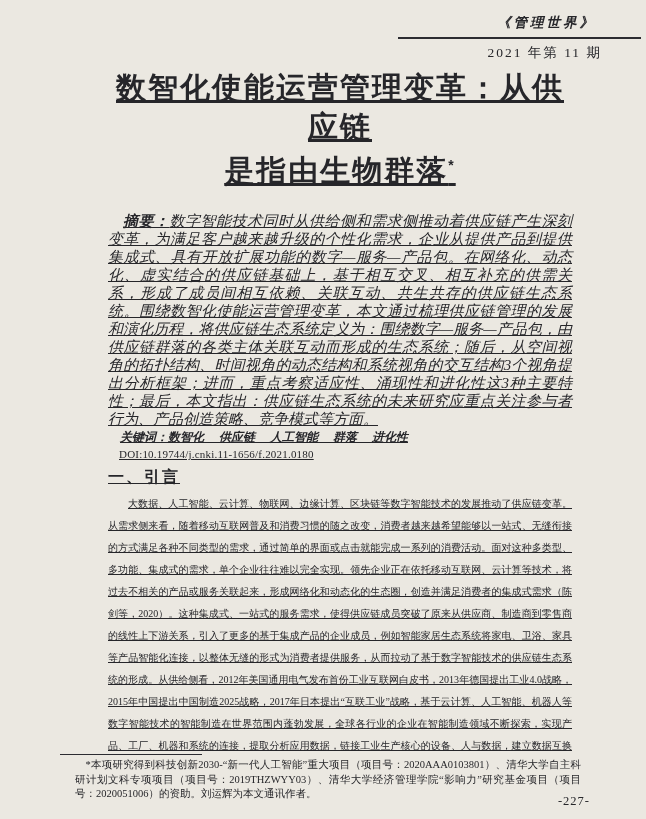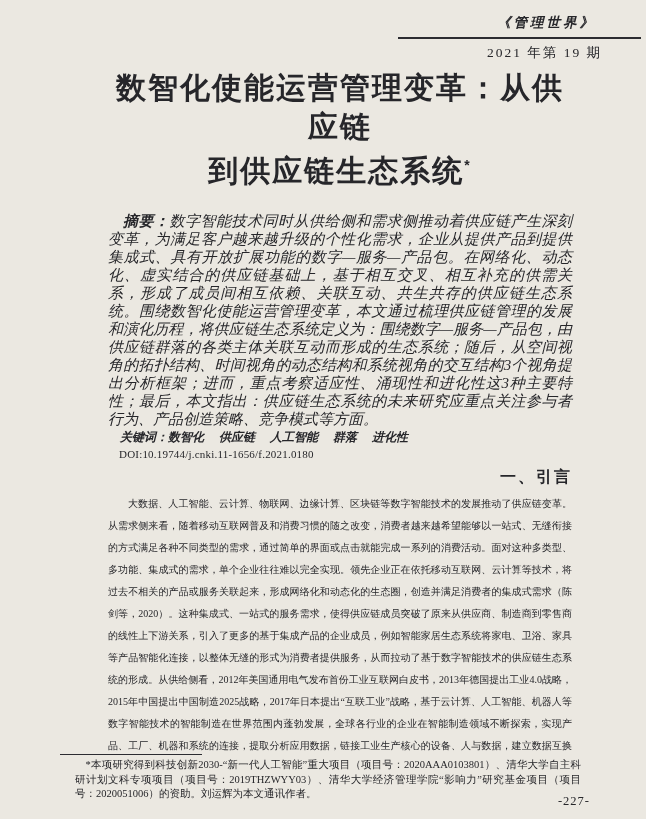--- a/index.html
+++ b/index.html
@@ -9,20 +9,21 @@
   }
   html,body{margin:0;padding:0;background:var(--paper);}
   .page{
     position:relative;
     width:646px;height:819px;
     background:var(--paper);
     color:var(--ink);
     font-family:"Liberation Serif",serif;
     overflow:hidden;
     box-sizing:border-box;
+    text-decoration:underline;
   }
   .content{padding:0 74px 0 60px;margin-left:48px;}
 
   
   .journal-name{
     position:absolute;top:14px;right:50px;
     font-size:13.5px;letter-spacing:3px;font-style:italic;font-weight:600;
   }
   .header-rule{
     position:absolute;top:37px;left:398px;right:5px;height:2px;
@@ -57,21 +58,21 @@
   .keywords{
     margin:0;font-size:12px;line-height:18px;
     font-style:italic;font-weight:700;text-indent:1em;
   }
   .doi{
     font-size:11px;line-height:16px;text-indent:1em;letter-spacing:.2px;
   }
 
   
   .section-heading{
-    margin:5px 0 5px;text-align:right;
+    margin:5px 0 5px;text-align:left;
     font-family:"Liberation Sans",sans-serif;
     font-size:16px;font-weight:700;letter-spacing:2px;
   }
   .body-para{
     margin:0;font-size:10px;line-height:22px;
     text-align:justify;text-indent:2em;
   }
 
   
   .footnote-block{
@@ -89,25 +90,25 @@
     font-size:12.5px;letter-spacing:1px;
   }
 </style>
 </head>
 <body>
 
 <div class="page">
 
   <div class="journal-name">《管理世界》</div>
   <div class="header-rule"></div>
-  <div class="journal-issue">2021 年第 19 期</div>
+  <div class="journal-issue">2021 年第 11 期</div>
 
   <div class="content">
 
-    <h1 class="title"><span>数智化使能运营管理变革：从供应链</span><br><span>到供应链生态系统</span><sup>*</sup></h1>
+    <h1 class="title"><span>数智化使能运营管理变革：从供应链</span><br><span>是指由生物群落</span><sup>*</sup></h1>
 
 
     <p class="abstract"><b class="label">摘要：</b><span>数字智能技术同时从供给侧和需求侧推动着供应链产生深刻变革，为满足客户越来越升级的个性化需求，企业从提供产品到提供集成式、具有开放扩展功能的数字—服务—产品包。在网络化、动态化、虚实结合的供应链基础上，基于相互交叉、相互补充的供需关系，形成了成员间相互依赖、关联互动、共生共存的供应链生态系统。围绕数智化使能运营管理变革，本文通过梳理供应链管理的发展和演化历程，将供应链生态系统定义为：围绕数字—服务—产品包，由供应链群落的各类主体关联互动而形成的生态系统；随后，从空间视角的拓扑结构、时间视角的动态结构和系统视角的交互结构3个视角提出分析框架；进而，重点考察适应性、涌现性和进化性这3种主要特性；最后，本文指出：供应链生态系统的未来研究应重点关注参与者行为、产品创造策略、竞争模式等方面。</span></p>
 
     <p class="keywords"><b class="label">关键词：</b><span>数智化　 供应链　 人工智能　 群落　 进化性</span></p>
 
     <div class="doi">DOI:10.19744/j.cnki.11-1656/f.2021.0180</div>
 
     <h2 class="section-heading">一、引言</h2>
 

